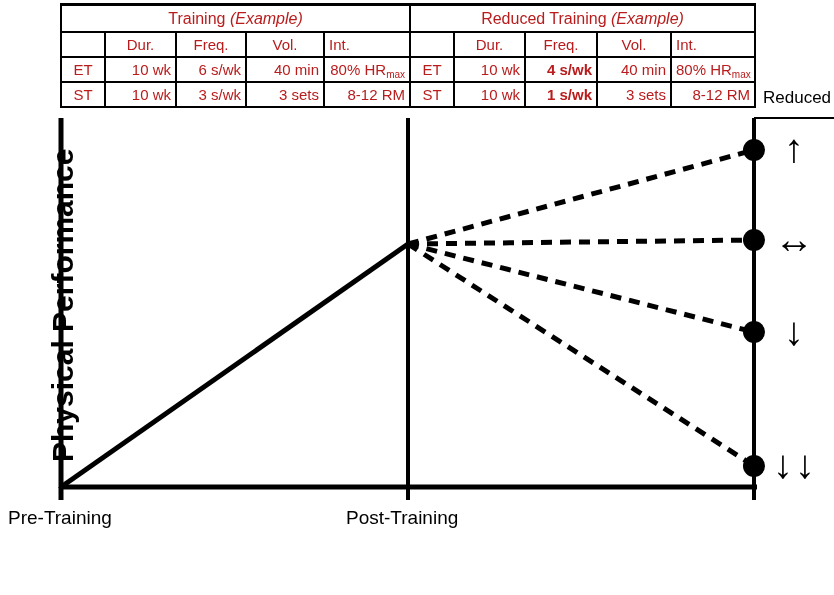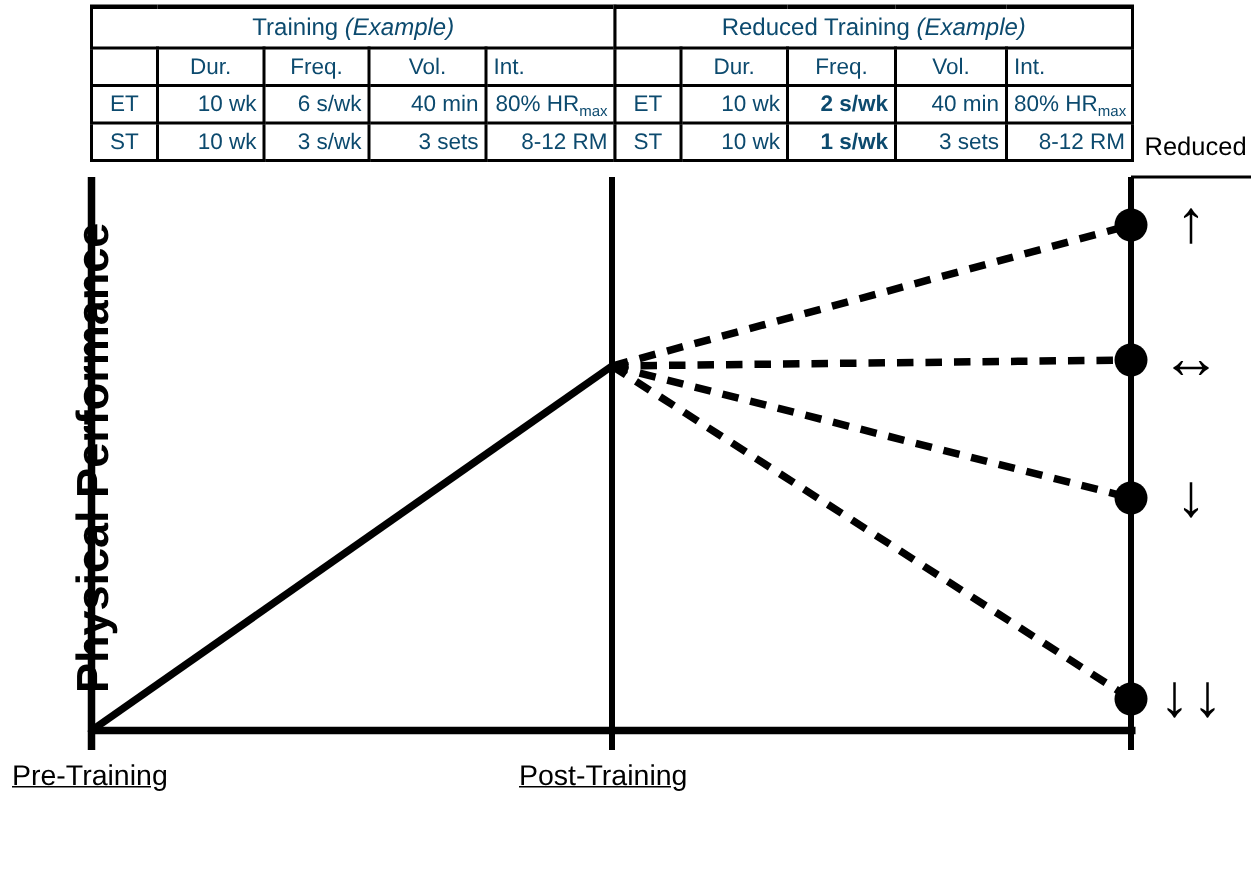--- a/index.html
+++ b/index.html
@@ -33,21 +33,21 @@
     background: #fff;
   }
   .proto-table td {
     border: 2px solid #000;
     font-size: 15px;
     line-height: 1;
     height: 23px;
     padding: 0 4px;
     text-align: center;
     white-space: nowrap;
-    color: #0c4a6e;
+    color: #b91c1c;
   }
   .proto-table td.title-cell {
     font-size: 16px;
     height: 25px;
     border-top-width: 3px;
   }
   .proto-table td.rowlabel { text-align: center; }
   .proto-table td.datacell { text-align: right; }
   .proto-table td.bold-val { font-weight: bold; }
   .proto-table.left-tbl { border-right: 0; }
@@ -80,21 +80,20 @@
     width: 834px;
     text-align: center;
     font-size: 30px;
     font-weight: bold;
   }
   .tick-label {
     position: absolute;
     font-size: 19px;
     white-space: nowrap;
     color: #000;
-    text-decoration: underline;
   }
   #tick-pre  { left: 8px;   top: 507px; }
   #tick-post { left: 346px; top: 507px; }
   #tick-red  { left: 600px; top: 507px; }
 
   
   .arrow-cell {
     position: absolute;
     text-align: center;
     color: #000;
@@ -186,21 +185,21 @@
       <tr>
         <td></td>
         <td>Dur.</td>
         <td>Freq.</td>
         <td>Vol.</td>
         <td style="text-align:left">Int.</td>
       </tr>
       <tr>
         <td class="rowlabel">ET</td>
         <td class="datacell">10 wk</td>
-        <td class="datacell bold-val">2 s/wk</td>
+        <td class="datacell bold-val">4 s/wk</td>
         <td class="datacell">40 min</td>
         <td class="datacell"><span>80% HR</span><sub>max</sub></td>
       </tr>
       <tr>
         <td class="rowlabel">ST</td>
         <td class="datacell">10 wk</td>
         <td class="datacell bold-val">1 s/wk</td>
         <td class="datacell">3 sets</td>
         <td class="datacell">8-12 RM</td>
       </tr>

